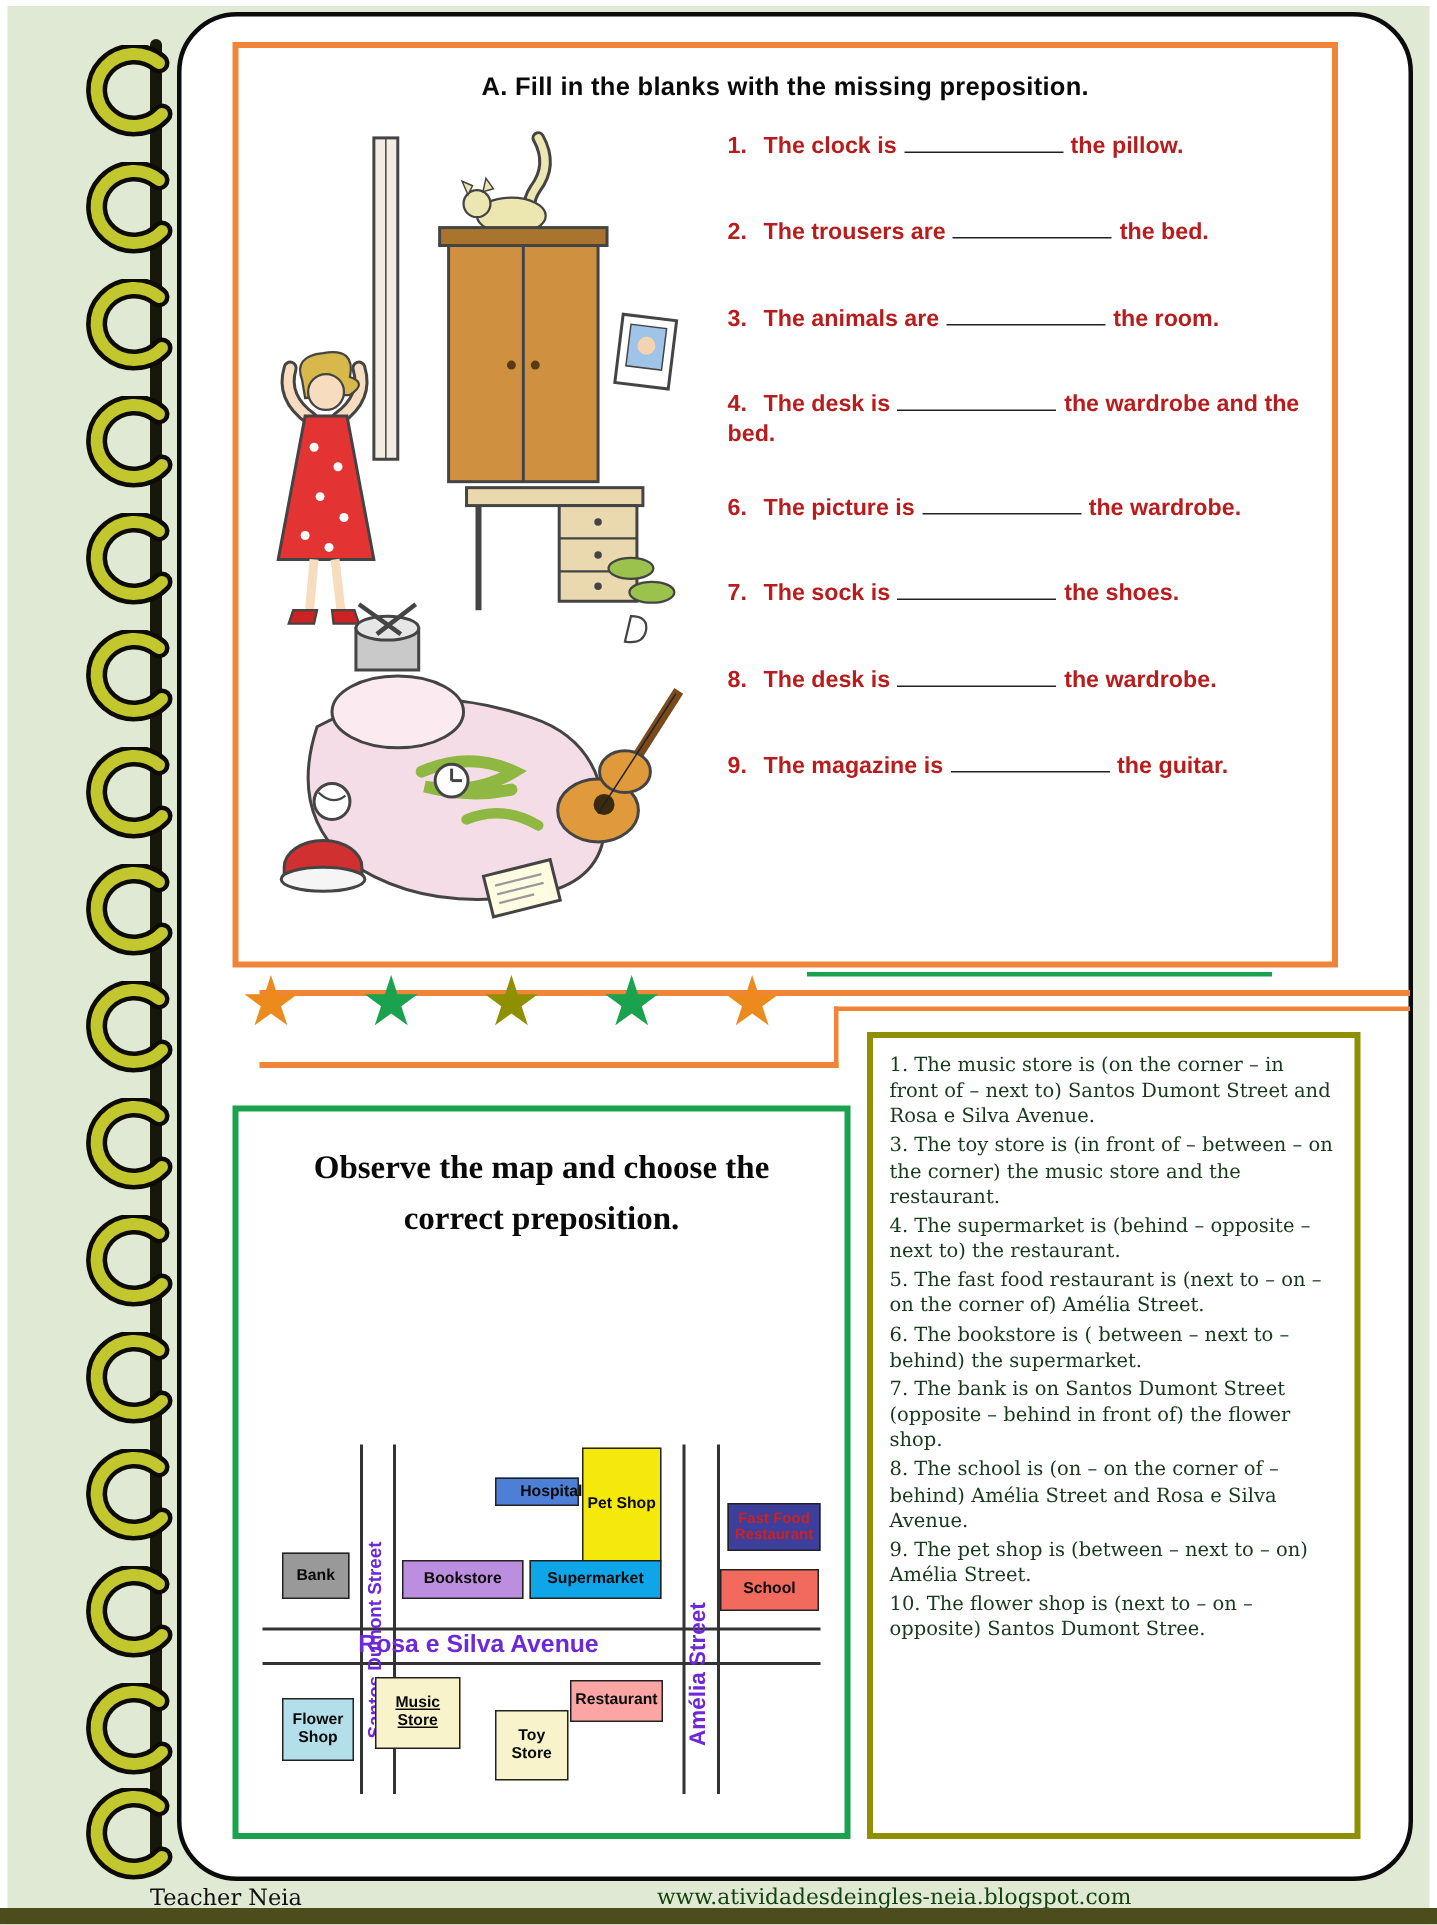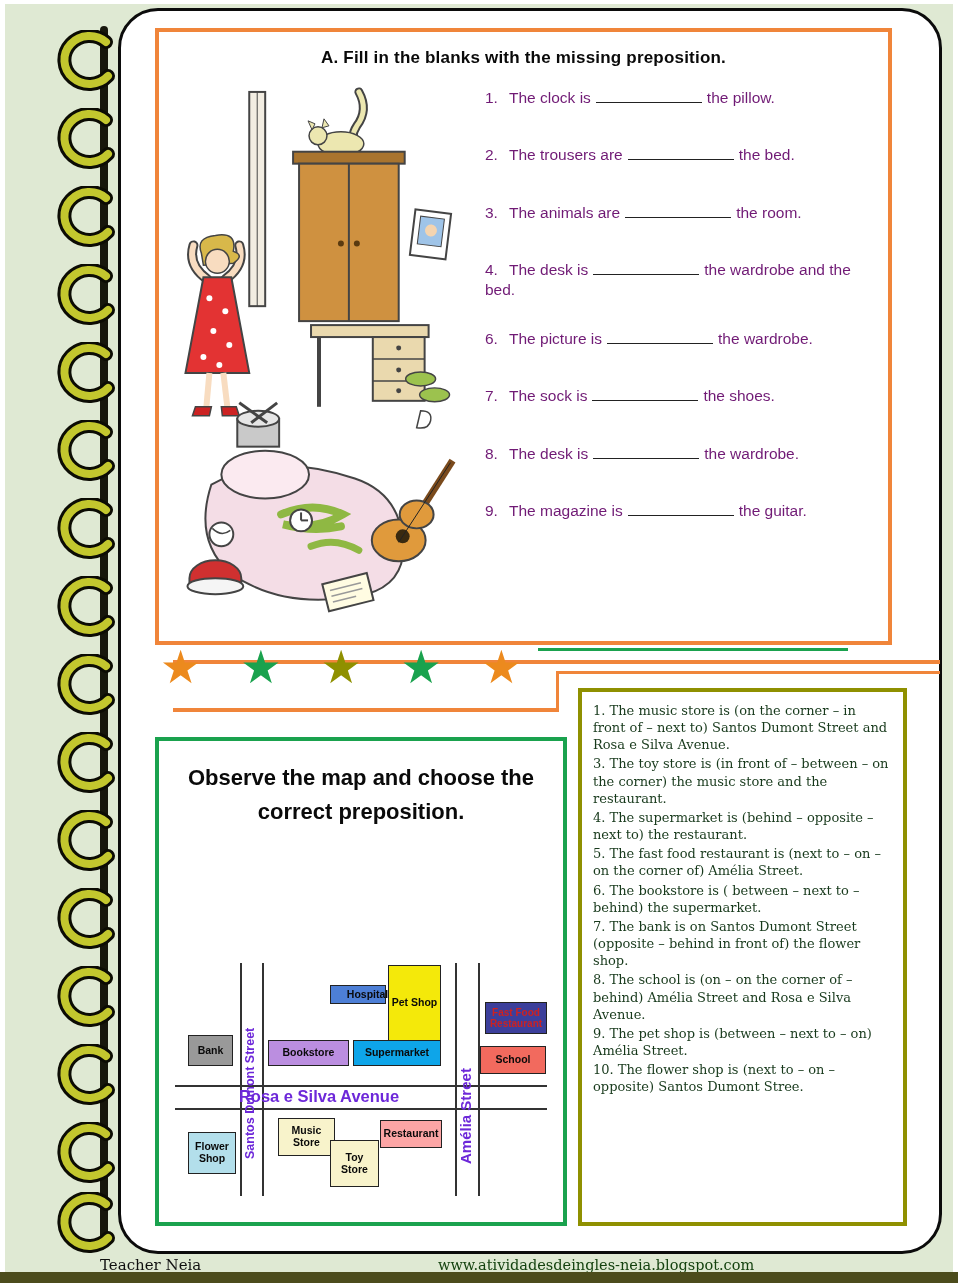--- a/index.html
+++ b/index.html
@@ -17,41 +17,41 @@
   .ring { position:absolute; left:52px; width:74px; height:62px; z-index:3; }
 
   
   .section-a { position:absolute; left:155px; top:28px; width:737px; height:617px;
     border:4px solid #f0853a; background:#fff; z-index:4; }
   .sa-title { font-size:17px; font-weight:bold; text-align:center; margin-top:16px;
     color:#0a0a0a; letter-spacing:.2px; }
   .sa-body { display:flex; margin-top:6px; }
   .illustration { flex:0 0 318px; width:318px; height:558px; }
   .illustration svg { width:100%; height:100%; }
-  .questions { flex:1; padding:14px 16px 0 8px; font-weight:normal; font-size:15.5px; color:#701a75; }
+  .questions { flex:1; padding:14px 16px 0 8px; font-weight:bold; font-size:15.5px; color:#b91c1c; }
   .qrow { margin-bottom:38px; line-height:1.25; }
   .qrow.tall { margin-bottom:30px; }
   .qnum { display:inline-block; width:24px; }
   .blank { display:inline-block; width:106px; border-bottom:1.6px solid #222; height:13px; margin:0 5px; }
 
   
   .dl { position:absolute; z-index:4; }
   .dl-green { left:538px; top:648px; width:310px; height:3px; }
   .dl-o1 { left:173px; top:660px; width:767px; height:4px; }
   .dl-o2 { left:556px; top:671px; width:384px; height:3px; }
   .dl-ov { left:556px; top:671px; width:3px; height:41px; }
   .dl-o3 { left:173px; top:708px; width:386px; height:4px; }
   .stars { position:absolute; left:160px; top:644px; width:362px; display:flex;
     justify-content:space-between; z-index:5; }
   .star { font-size:46px; line-height:1; }
 
   
   .map-section { position:absolute; left:155px; top:737px; width:412px; height:489px;
     border:4px solid #1aa24e; background:#fff; z-index:4; }
-  .map-title { font-family:Liberation Sans, sans-serif; font-weight:bold; font-size:22px;
+  .map-title { font-family:Liberation Serif, serif; font-weight:bold; font-size:22px;
     text-align:center; padding:20px 26px 0; line-height:1.55; color:#0a0a0a; }
   .mline { position:absolute; background:#333; }
   .l-sd-a { left:81px; top:222px; width:2px; height:233px; }
   .l-sd-b { left:103px; top:222px; width:2px; height:233px; }
   .l-am-a { left:296px; top:222px; width:2px; height:233px; }
   .l-am-b { left:319px; top:222px; width:2px; height:233px; }
   .l-av-a { left:16px; top:344px; width:372px; height:2px; }
   .l-av-b { left:16px; top:367px; width:372px; height:2px; }
   .street-label { position:absolute; font-weight:bold; color:#6d28d9;
     display:flex; align-items:center; justify-content:center; text-align:center; }
@@ -64,21 +64,21 @@
     justify-content:center; text-align:center; font-size:10.5px; font-weight:bold;
     line-height:1.12; padding:1px; color:#0a0a0a; }
   .b0 { left:171px; top:244px; width:56px; height:19px;padding-left:20px; }
   .b1 { left:229px; top:224px; width:53px; height:76px; }
   .b2 { left:326px; top:261px; width:62px; height:32px; font-size:10px; }
   .b3 { left:29px;  top:294px; width:45px; height:31px; }
   .b4 { left:109px; top:299px; width:81px; height:26px; }
   .b5 { left:194px; top:299px; width:88px; height:26px; }
   .b6 { left:321px; top:305px; width:66px; height:28px; }
   .b7 { left:29px;  top:379px; width:48px; height:42px;margin-top:12px; }
-  .b8 { left:119px; top:377px; width:57px; height:38px; }
+  .b8 { left:91px; top:377px; width:57px; height:48px;text-decoration:underline; }
   .b9 { left:171px; top:399px; width:49px; height:47px; }
   .b10{ left:221px; top:379px; width:62px; height:28px; }
 
   
   .exercise-b { position:absolute; left:578px; top:688px; width:329px; height:538px;
     border:4px solid #8f9000; background:#fff; z-index:4; padding:10px 11px;
     font-family:"DejaVu Serif", serif; font-size:13px; color:#17391b; }
   .ex-item { line-height:1.32; margin-bottom:2px; }
 
   

